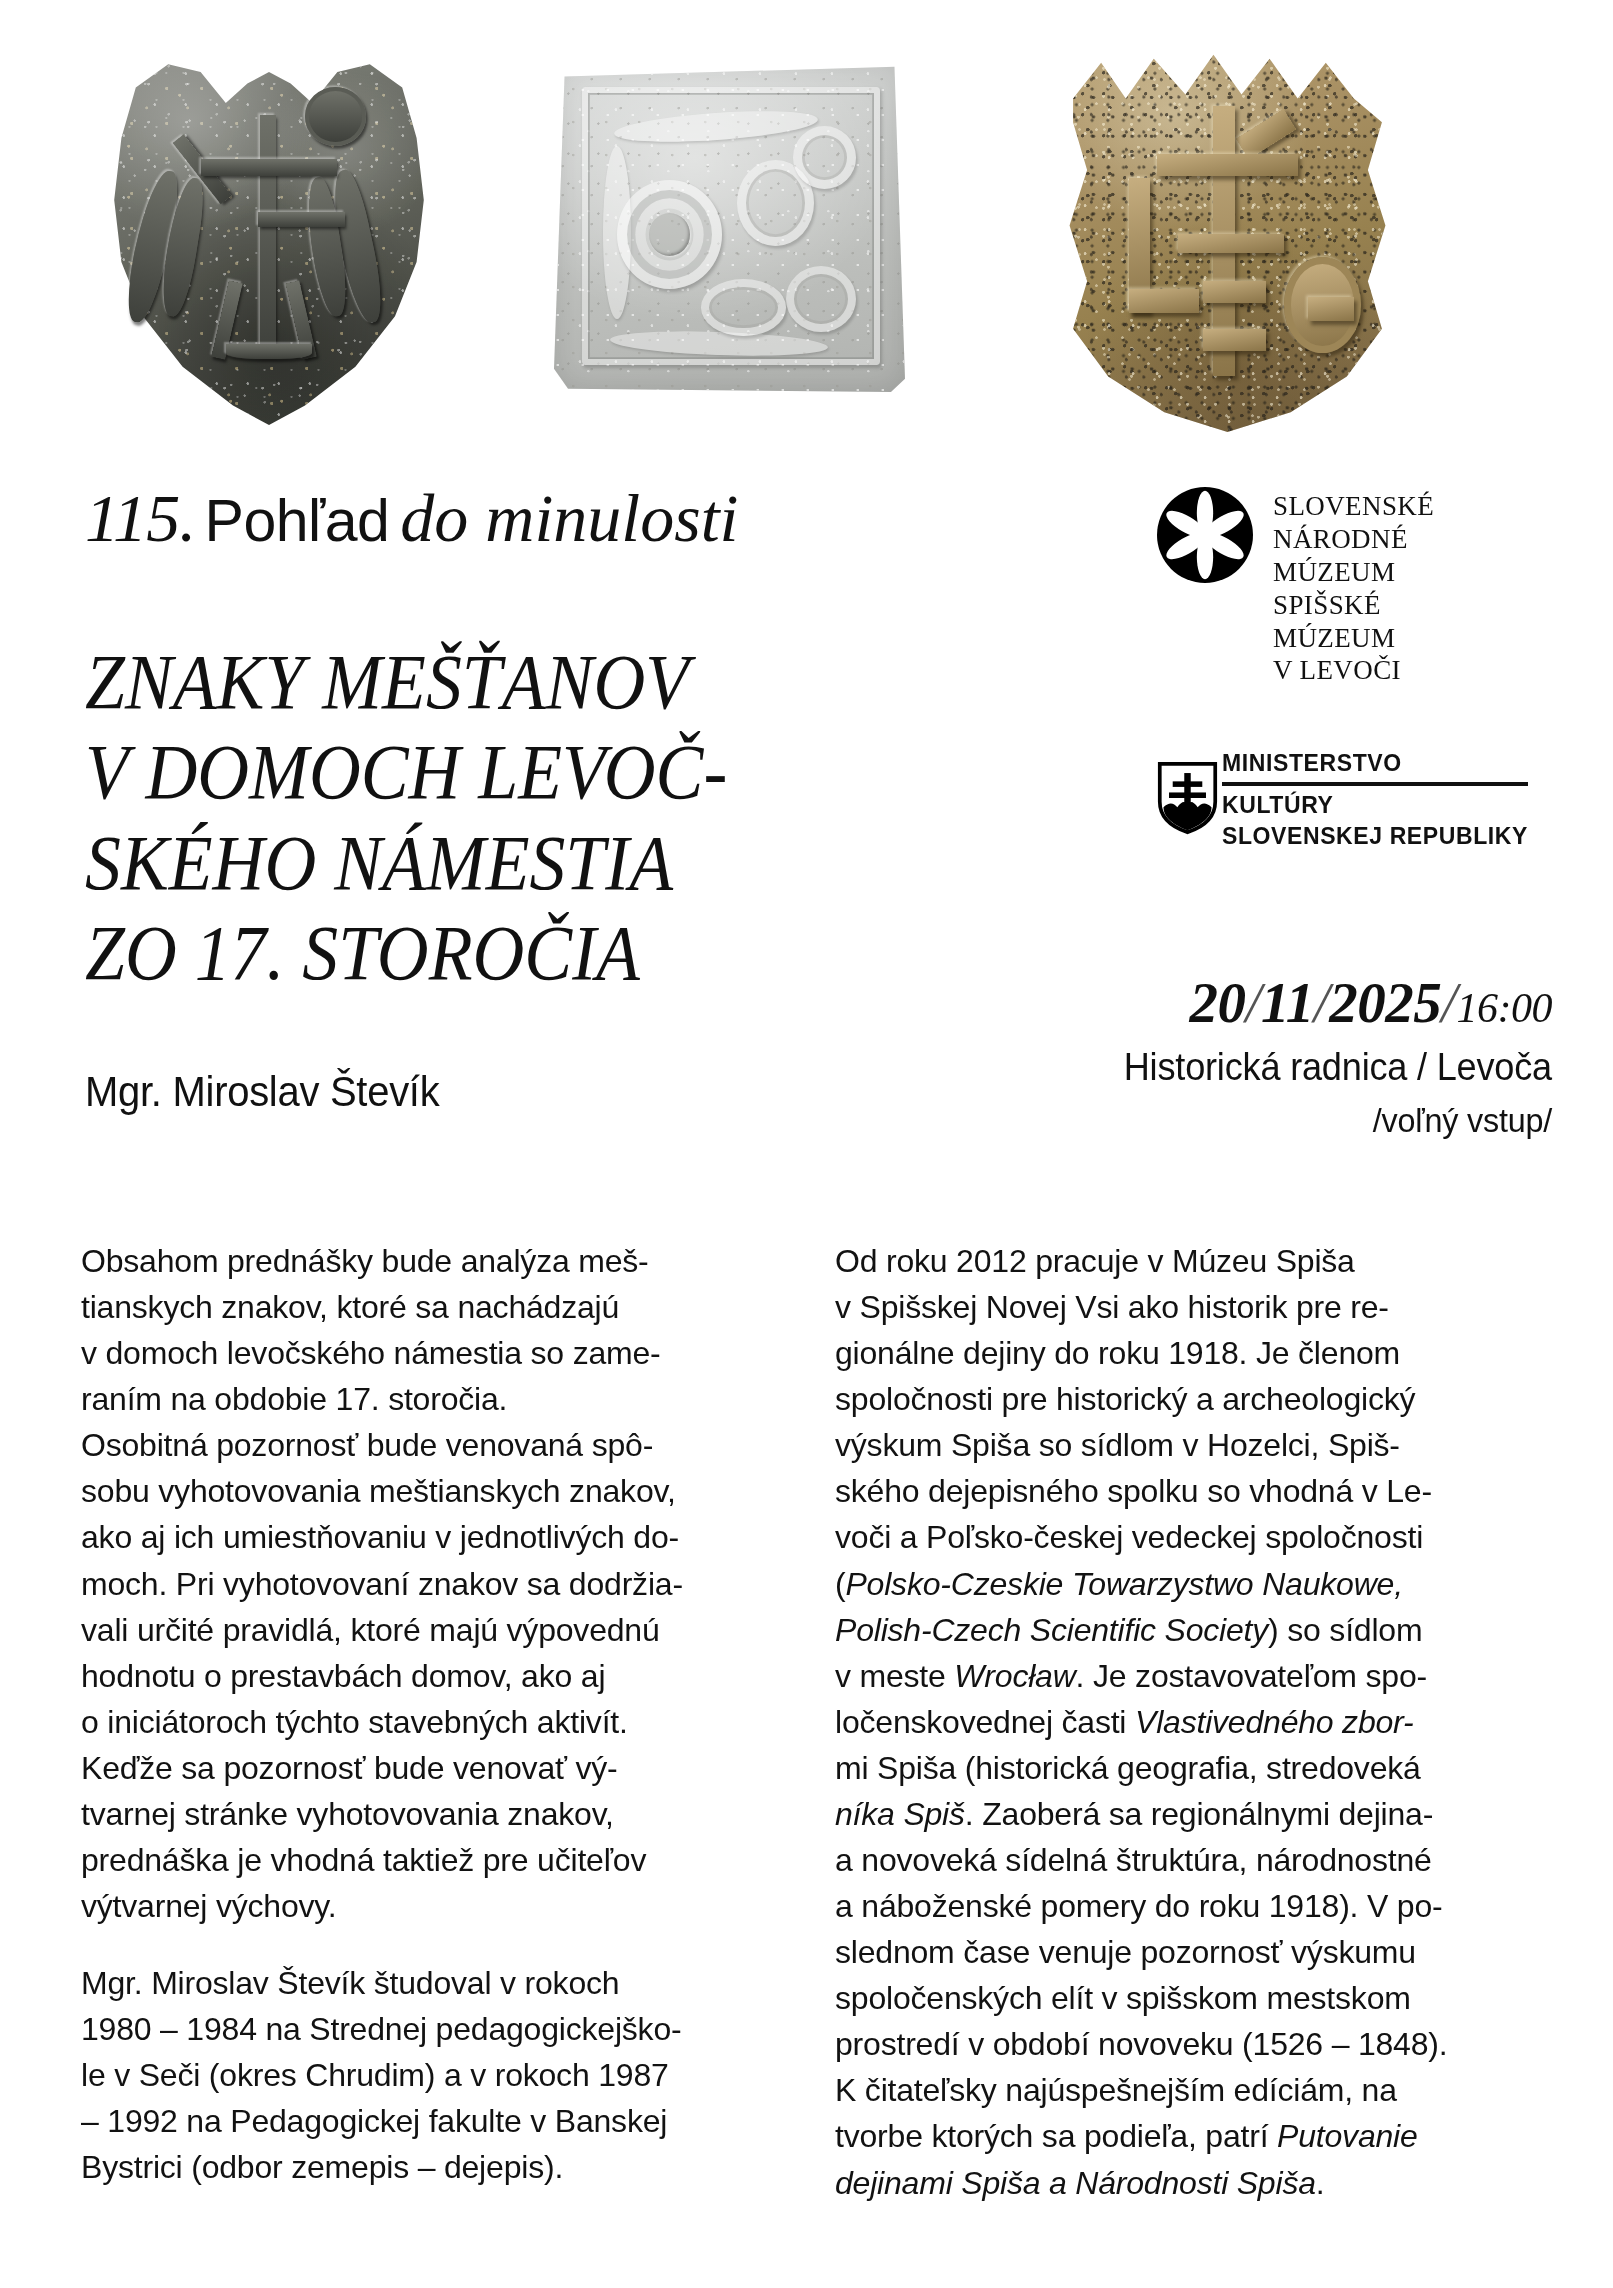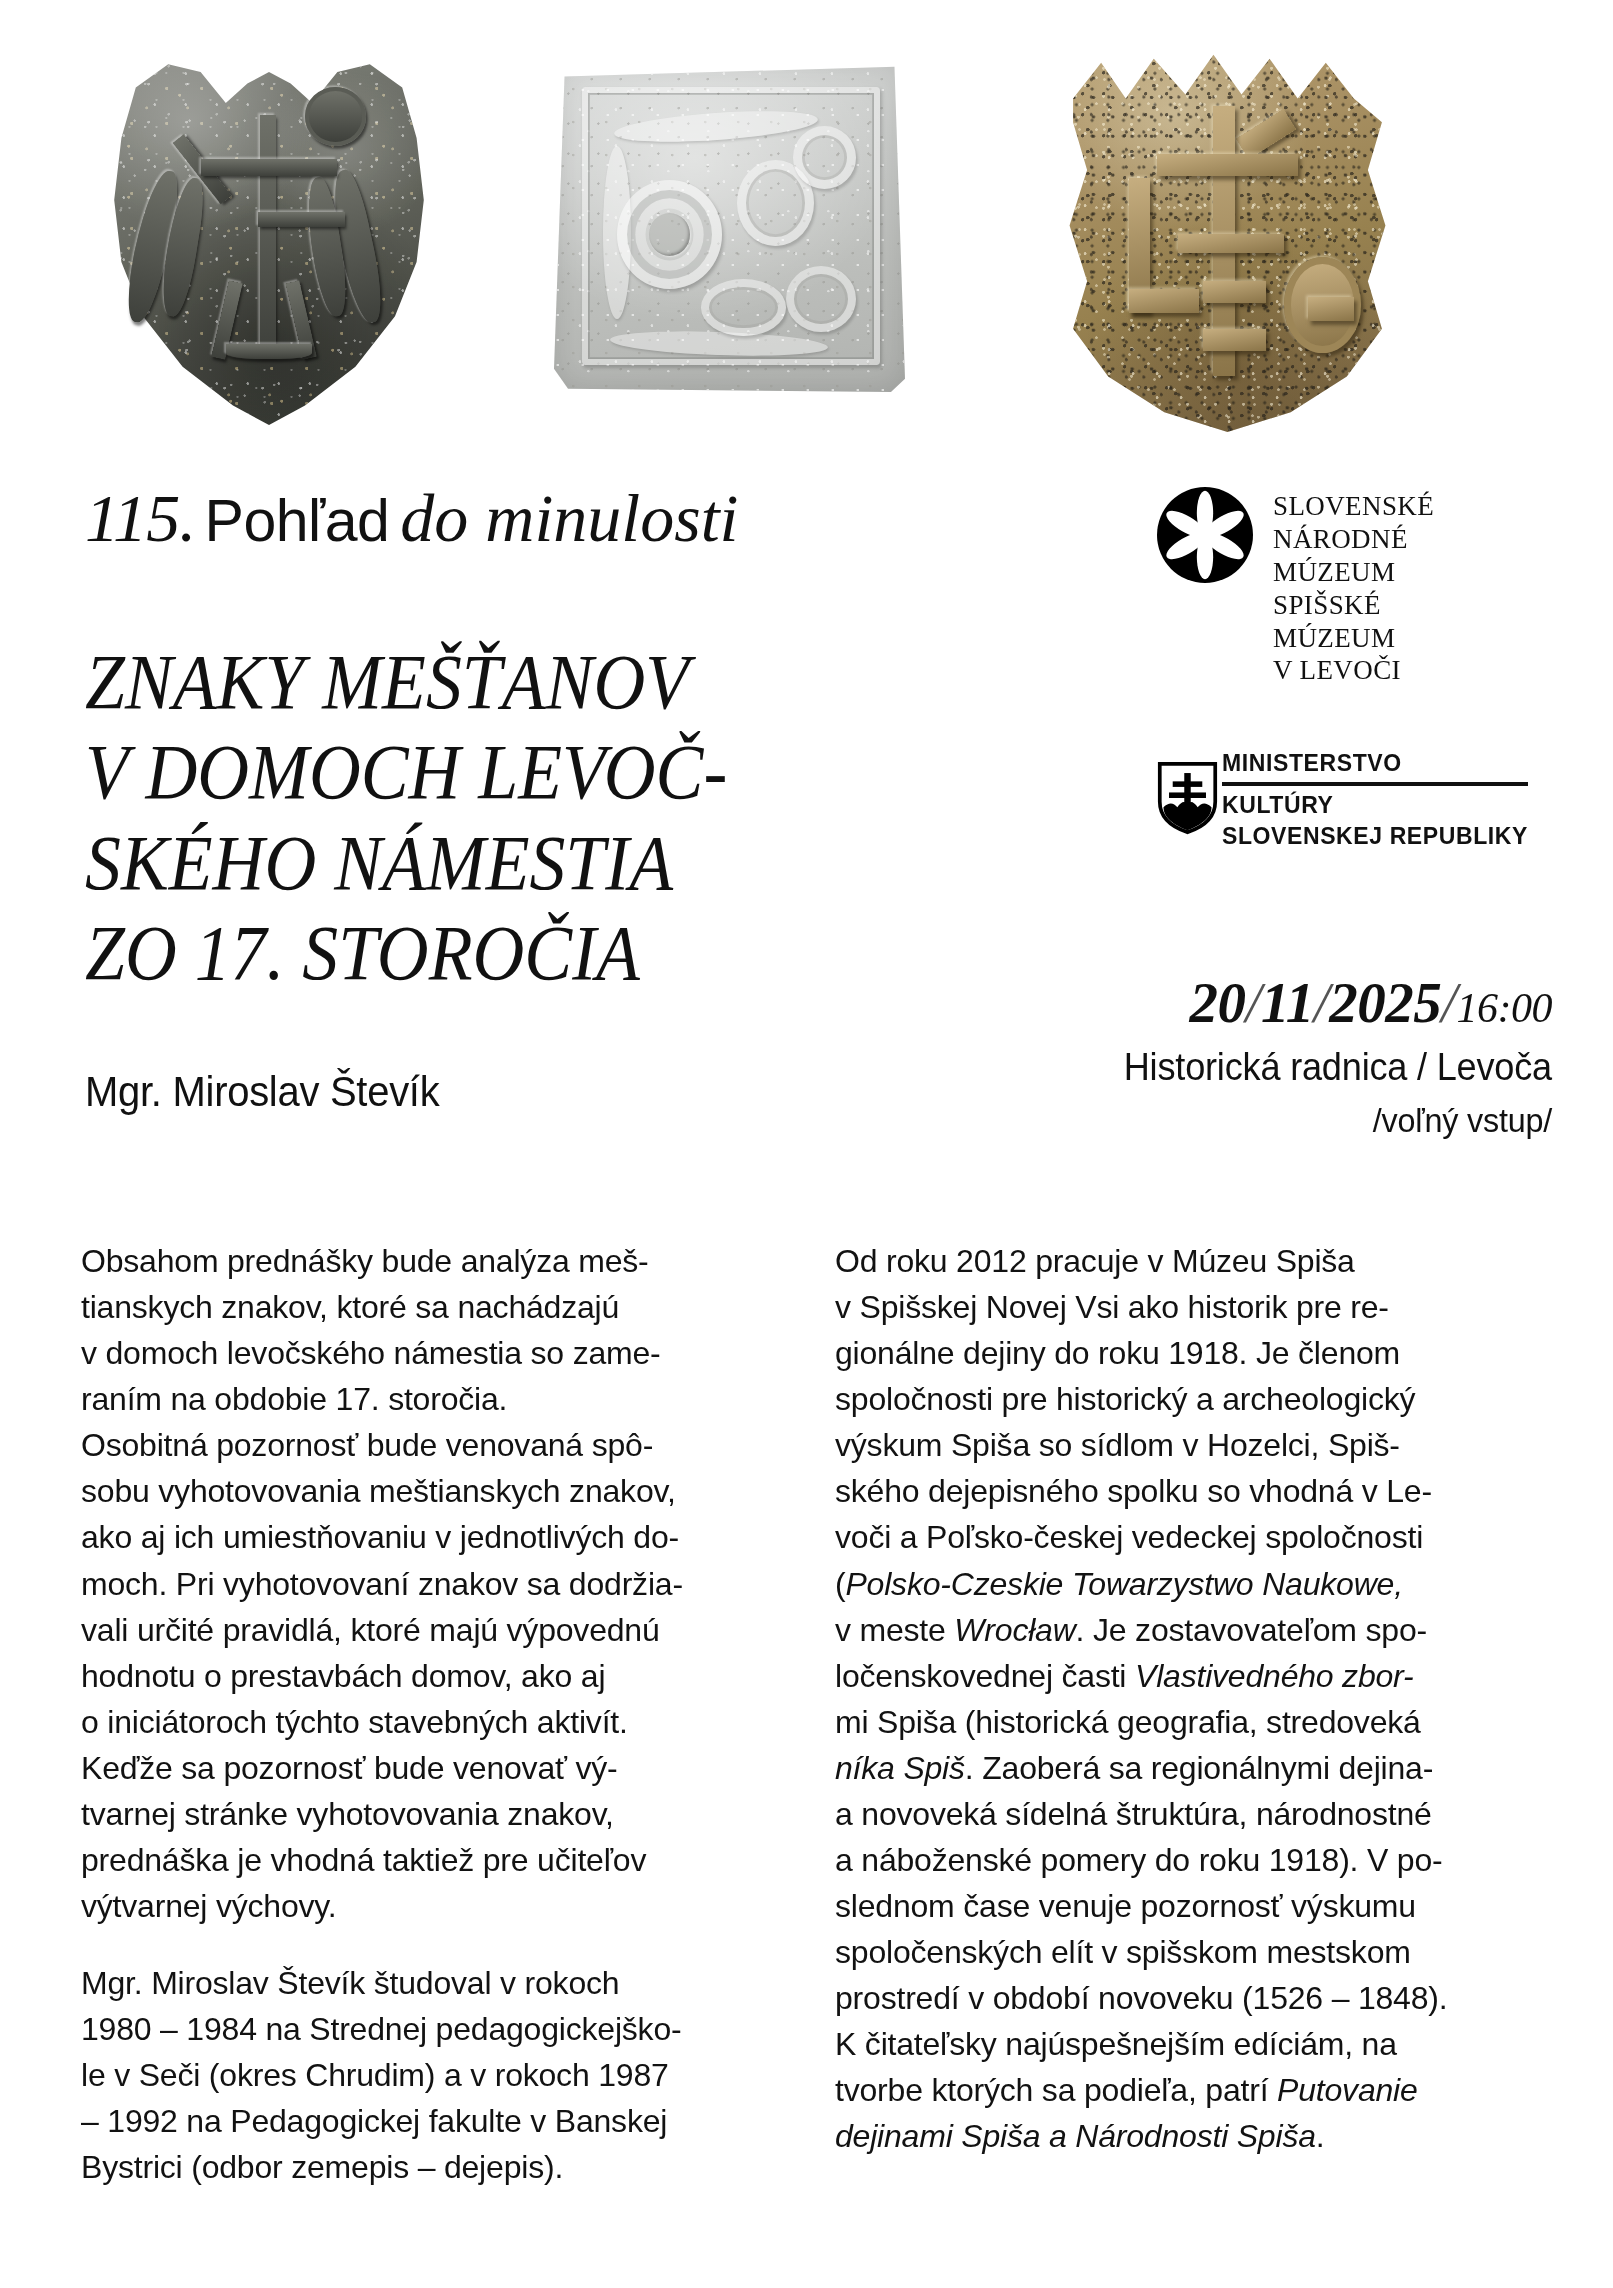--- a/index.html
+++ b/index.html
@@ -526,20 +526,21 @@
 <div class="col col-right">
   <p>
     <span class="ln" id="rc0"><span>Od roku 2012 pracuje v Múzeu Spiša</span></span>
     <span class="ln" id="rc1"><span>v Spišskej Novej Vsi ako historik pre re-</span></span>
     <span class="ln" id="rc2"><span>gionálne dejiny do roku 1918. Je členom</span></span>
     <span class="ln" id="rc4"><span>spoločnosti pre historický a archeologický</span></span>
     <span class="ln" id="rc5"><span>výskum Spiša so sídlom v Hozelci, Spiš-</span></span>
     <span class="ln" id="rc6"><span>ského dejepisného spolku so vhodná v Le-</span></span>
     <span class="ln" id="rc7"><span>voči a Poľsko-českej vedeckej spoločnosti</span></span>
     <span class="ln" id="rc8"><span>(</span><i>Polsko-Czeskie Towarzystwo Naukowe,</i></span>
+    <span class="ln" id="rc9"><i>Polish-Czech Scientific Society</i><span>) so sídlom</span></span>
     <span class="ln" id="rc10"><span>v meste </span><i>Wrocław</i><span>. Je zostavovateľom spo-</span></span>
     <span class="ln" id="rc11"><span>ločenskovednej časti </span><i>Vlastivedného zbor-</i></span>
     <span class="ln" id="rc13"><span>mi Spiša (historická geografia, stredoveká</span></span>
     <span class="ln" id="rc12"><i>níka Spiš</i><span>. Zaoberá sa regionálnymi dejina-</span></span>
     <span class="ln" id="rc14"><span>a novoveká sídelná štruktúra, národnostné</span></span>
     <span class="ln" id="rc15"><span>a náboženské pomery do roku 1918). V po-</span></span>
     <span class="ln" id="rc16"><span>slednom čase venuje pozornosť výskumu</span></span>
     <span class="ln" id="rc17"><span>spoločenských elít v spišskom mestskom</span></span>
     <span class="ln" id="rc18"><span>prostredí v období novoveku (1526 – 1848).</span></span>
     <span class="ln" id="rc19"><span>K čitateľsky najúspešnejším edíciám, na</span></span>

